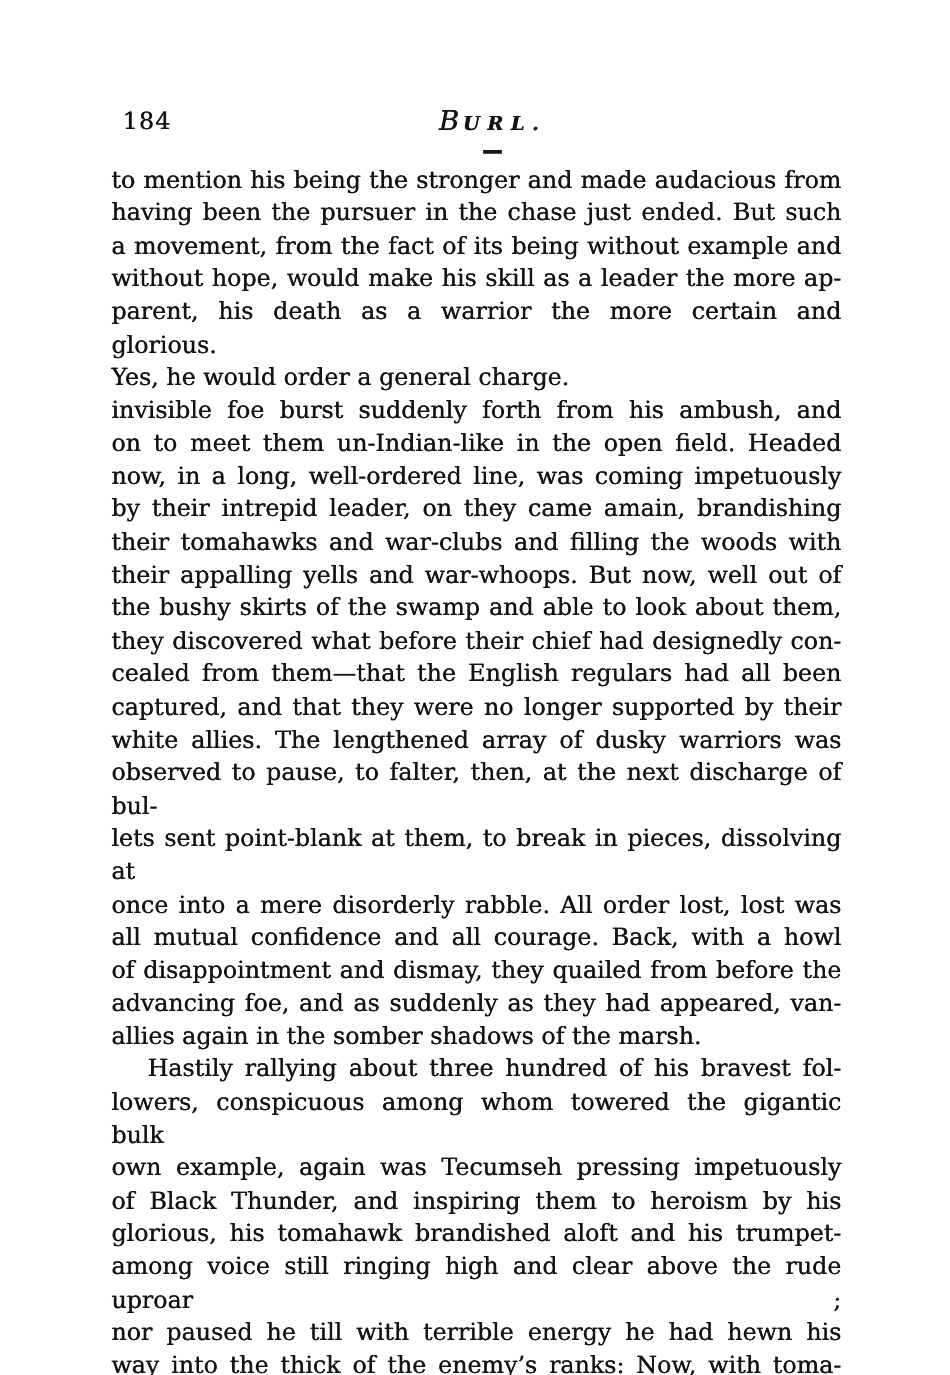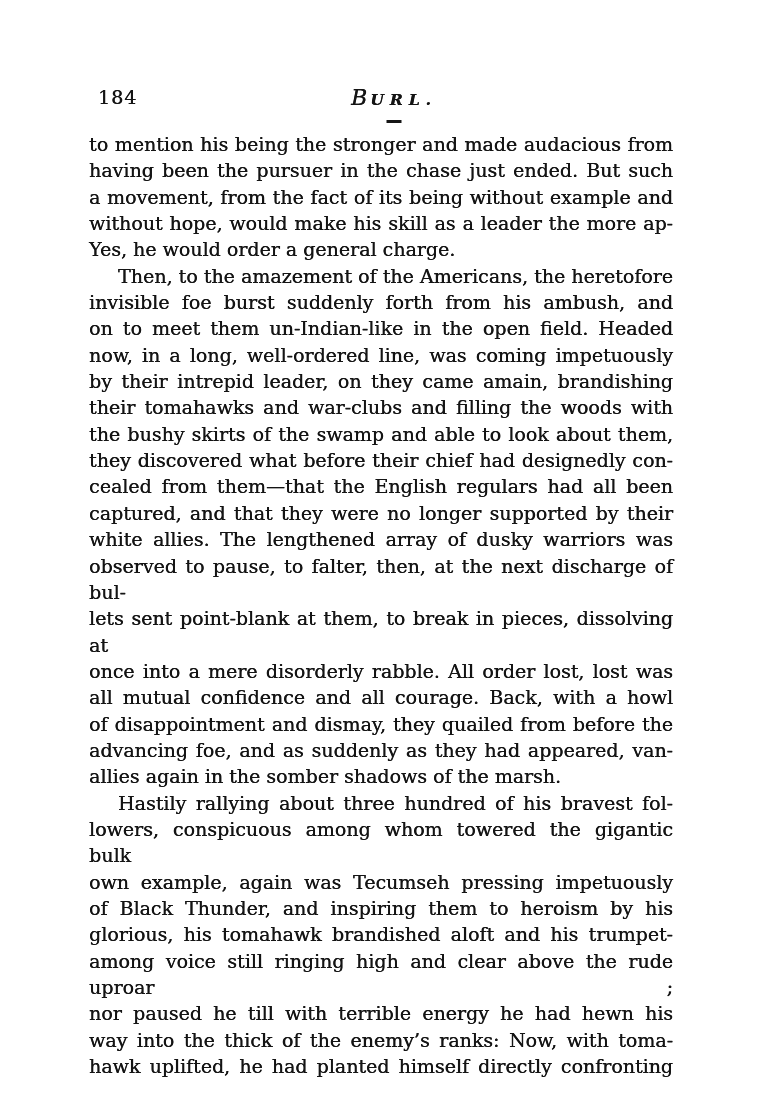--- a/index.html
+++ b/index.html
@@ -68,28 +68,29 @@
   </div>
 
   <div class="header-rule"></div>
 
   <div class="page-body">
 
     <div class="line">to mention his being the stronger and made audacious from</div>
     <div class="line">having been the pursuer in the chase just ended.  But such</div>
     <div class="line">a movement, from the fact of its being without example and</div>
     <div class="line">without hope, would make his skill as a leader the more ap-</div>
+    <div class="line">parent, his death as a warrior the more certain and glorious.</div>
     <div class="line end">Yes, he would order a general charge.</div>
 
-    <div class="line indent">Then, to the amazement of the Americans, the heretofore</div>
     <div class="line">invisible foe burst suddenly forth from his ambush, and</div>
     <div class="line">on to meet them un-Indian-like in the open field.  Headed</div>
     <div class="line">now, in a long, well-ordered line, was coming impetuously</div>
     <div class="line">by their intrepid leader, on they came amain, brandishing</div>
     <div class="line">their tomahawks and war-clubs and filling the woods with</div>
+    <div class="line">their appalling yells and war-whoops.  But now, well out of</div>
     <div class="line">the bushy skirts of the swamp and able to look about them,</div>
     <div class="line">they discovered what before their chief had designedly con-</div>
     <div class="line">cealed from them—that the English regulars had all been</div>
     <div class="line">captured, and that they were no longer supported by their</div>
     <div class="line">white allies.  The lengthened array of dusky warriors was</div>
     <div class="line">observed to pause, to falter, then, at the next discharge of bul-</div>
     <div class="line">lets sent point-blank at them, to break in pieces, dissolving at</div>
     <div class="line">once into a mere disorderly rabble.  All order lost, lost was</div>
     <div class="line">all mutual confidence and all courage.  Back, with a howl</div>
     <div class="line">of disappointment and dismay, they quailed from before the</div>

